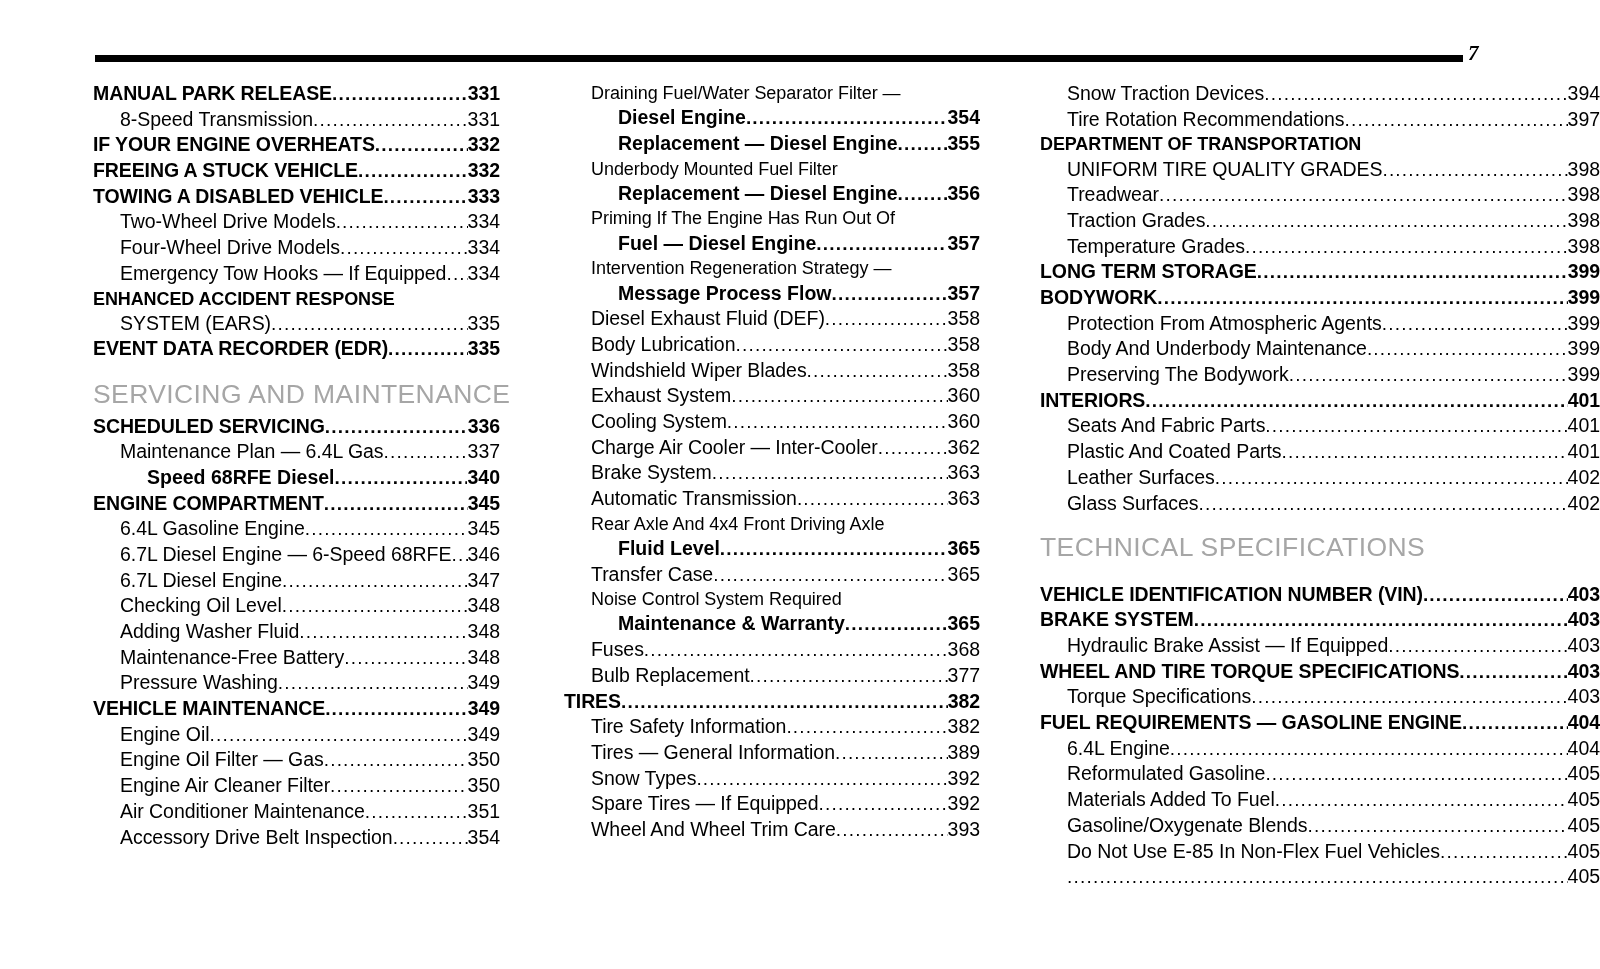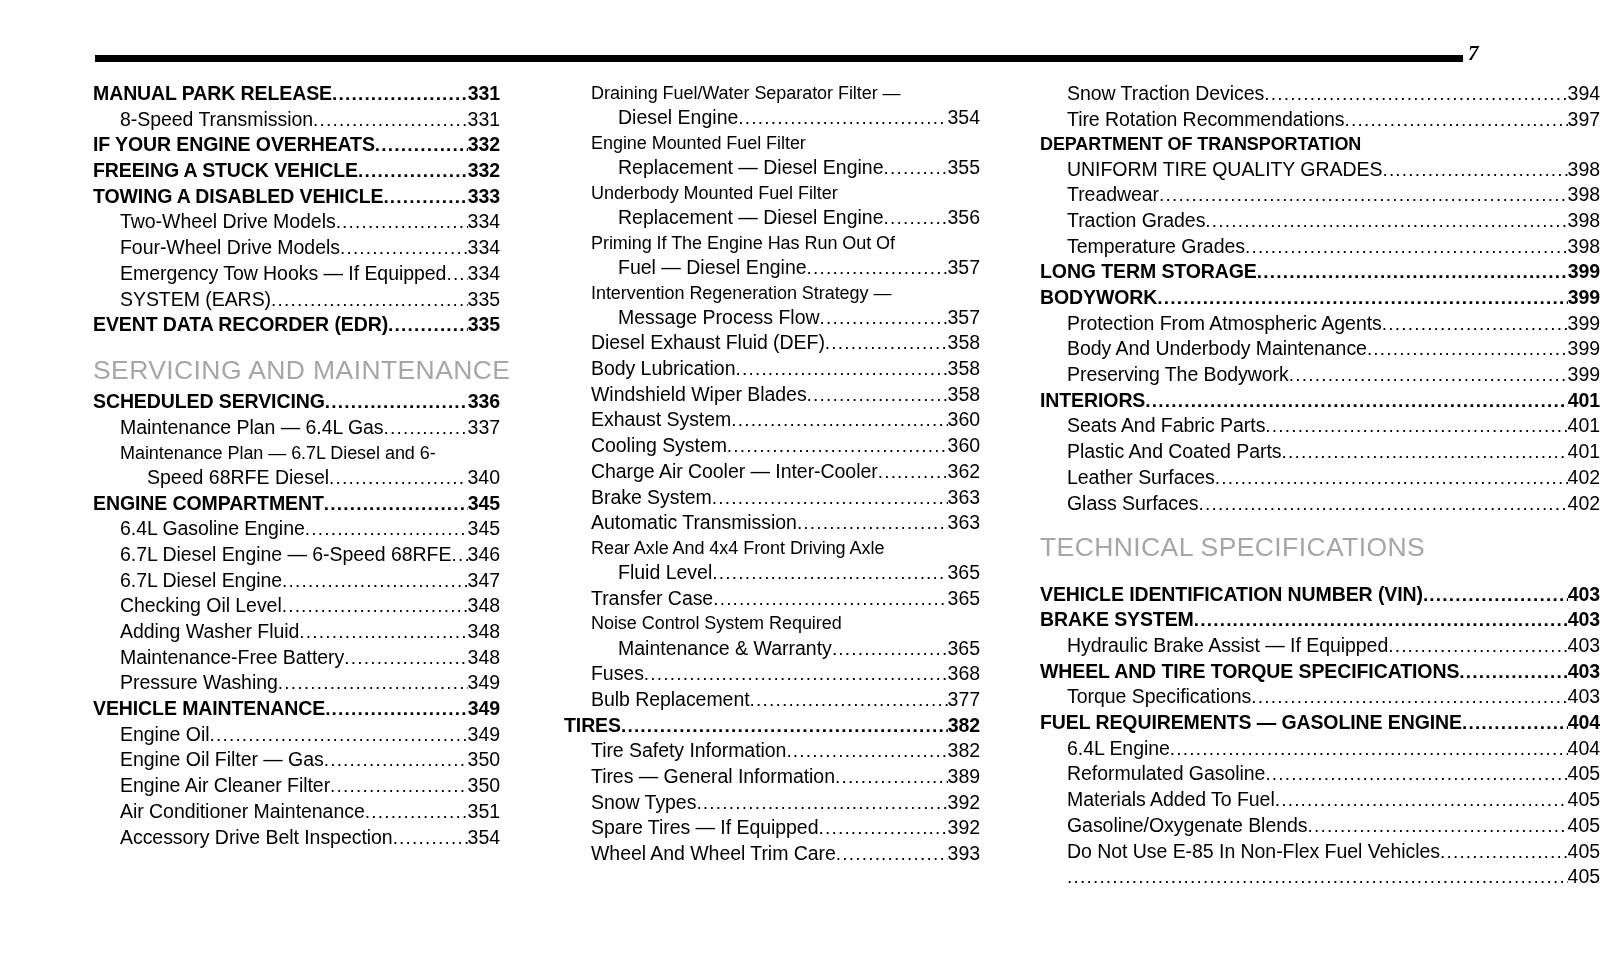--- a/index.html
+++ b/index.html
@@ -114,21 +114,21 @@
   
   .lvl2 {
     font-size: 19.5px;
     font-weight: 400;
     letter-spacing: -0.05px;
     padding-left: 27px;
   }
   
   .lvl3 {
     font-size: 19.5px;
-    font-weight: 400;
+    font-weight: 700;
     padding-left: 54px;
   }
   
   .wrap {
     margin-bottom: 6.2px;
     line-height: 1.0;
     white-space: nowrap;
     font-size: 18px;
   }
   .wrap.lvl1 { padding-left: 0px; }
@@ -177,20 +177,21 @@
       <div class="entry lvl2">
         <span class="label">Four-Wheel Drive Models</span>
         <span class="leader">........................................................................................................................................................................................................</span>
         <span class="pageno">334</span>
       </div>
       <div class="entry lvl2">
         <span class="label">Emergency Tow Hooks — If Equipped</span>
         <span class="leader">........................................................................................................................................................................................................</span>
         <span class="pageno">334</span>
       </div>
+      <div class="wrap lvl1">ENHANCED ACCIDENT RESPONSE</div>
       <div class="entry lvl2">
         <span class="label">SYSTEM (EARS)</span>
         <span class="leader">........................................................................................................................................................................................................</span>
         <span class="pageno">335</span>
       </div>
       <div class="entry lvl1">
         <span class="label">EVENT DATA RECORDER (EDR)</span>
         <span class="leader">........................................................................................................................................................................................................</span>
         <span class="pageno">335</span>
       </div>
@@ -198,21 +199,20 @@
       <div class="entry lvl1">
         <span class="label">SCHEDULED SERVICING</span>
         <span class="leader">........................................................................................................................................................................................................</span>
         <span class="pageno">336</span>
       </div>
       <div class="entry lvl2">
         <span class="label">Maintenance Plan — 6.4L Gas</span>
         <span class="leader">........................................................................................................................................................................................................</span>
         <span class="pageno">337</span>
       </div>
-      <div class="wrap lvl2">Maintenance Plan — 6.7L Diesel and 6-</div>
       <div class="entry lvl3">
         <span class="label">Speed 68RFE Diesel</span>
         <span class="leader">........................................................................................................................................................................................................</span>
         <span class="pageno">340</span>
       </div>
       <div class="entry lvl1">
         <span class="label">ENGINE COMPARTMENT</span>
         <span class="leader">........................................................................................................................................................................................................</span>
         <span class="pageno">345</span>
       </div>
@@ -282,21 +282,20 @@
         <span class="pageno">354</span>
       </div>
     </div>
   <div class="column col-mid" id="col-mid">
       <div class="wrap lvl2">Draining Fuel/Water Separator Filter —</div>
       <div class="entry lvl3">
         <span class="label">Diesel Engine</span>
         <span class="leader">........................................................................................................................................................................................................</span>
         <span class="pageno">354</span>
       </div>
-      <div class="wrap lvl2">Engine Mounted Fuel Filter</div>
       <div class="entry lvl3">
         <span class="label">Replacement — Diesel Engine</span>
         <span class="leader">........................................................................................................................................................................................................</span>
         <span class="pageno">355</span>
       </div>
       <div class="wrap lvl2">Underbody Mounted Fuel Filter</div>
       <div class="entry lvl3">
         <span class="label">Replacement — Diesel Engine</span>
         <span class="leader">........................................................................................................................................................................................................</span>
         <span class="pageno">356</span>

